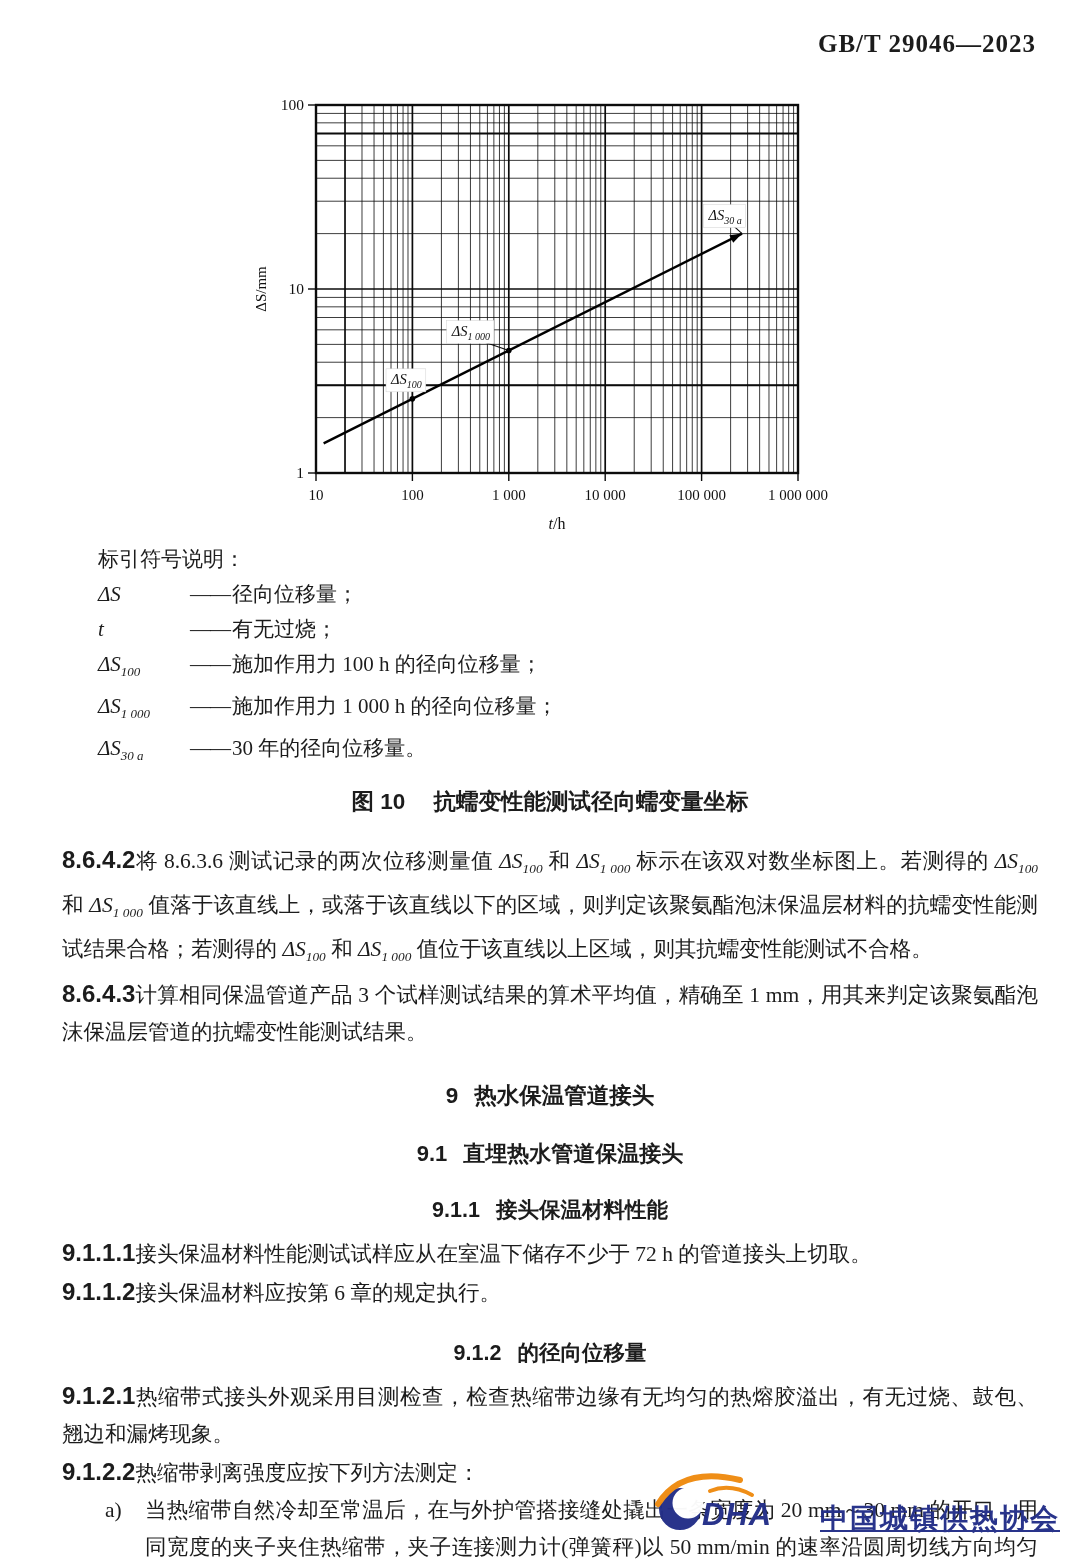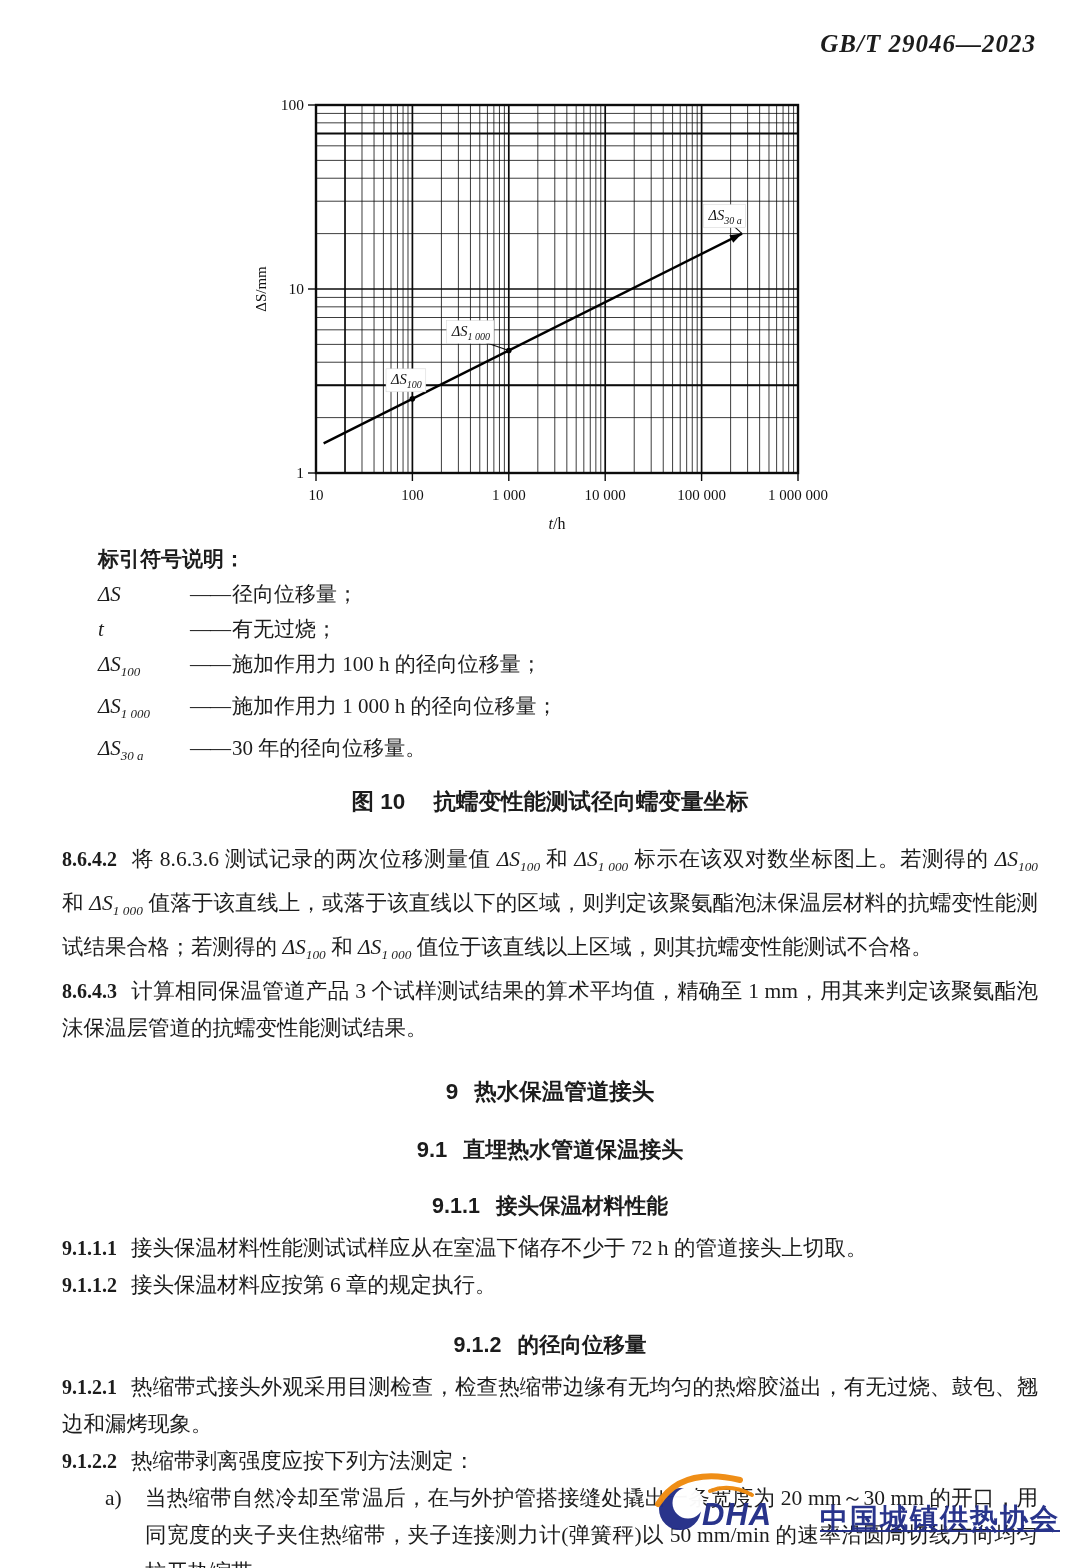--- a/index.html
+++ b/index.html
@@ -1,33 +1,33 @@
 <!DOCTYPE html>
 <html><head>
 <meta charset="utf-8">
 <style>
   html,body{margin:0;padding:0;background:#fff;}
   .page{position:relative;width:1080px;height:1568px;background:#fff;overflow:hidden;
         font-family:"Liberation Serif","DejaVu Serif",serif;color:#1c1c1c;}
   .doc-number{position:absolute;top:30px;right:44px;font-size:25px;font-weight:bold;
-              font-family:"Liberation Serif",serif;letter-spacing:1px;font-style:italic;}
+              font-family:"Liberation Serif",serif;letter-spacing:1px;}
   .chart-wrap{position:absolute;left:250px;top:82px;width:580px;height:455px;}
   .lower{padding:0 42px 0 62px;}
   .legend{margin-top:542px;margin-left:36px;font-size:21px;}
-  .legend-title{line-height:35px;font-weight:bold;}
+  .legend-title{line-height:35px;}
   .legend-row{display:flex;line-height:35px;}
   .legend-sym{width:92px;font-style:italic;}
   .legend-sym sub{font-style:italic;}
   .legend-dash{letter-spacing:-1px;margin-right:2px;white-space:pre;}
   .caption{margin:12px 0 24px 0;text-align:center;font-size:22.5px;font-weight:bold;
            font-family:"Liberation Sans","DejaVu Sans",sans-serif;}
   .caption .cap-num{margin-right:28px;}
   .para{font-size:21.5px;line-height:37px;text-align:justify;margin:0;}
-  .para .clause-num{font-family:Liberation Serif, serif;
-                    font-weight:bold;font-size:20px;margin-right:14px;}
+  .para .clause-num{font-family:Liberation Sans, sans-serif;
+                    font-weight:bold;font-size:24px;}
   .h1,.h2,.h3{font-family:"Liberation Sans","DejaVu Sans",sans-serif;font-weight:bold;line-height:30px;text-align:center;}
   .h1{font-size:22.5px;margin:30px 0 0 0;}
   .h2{font-size:22px;margin:28px 0 0 0;}
   .h3{font-size:21.5px;margin:26px 0 0 0;}
   .h1 .clause-num,.h2 .clause-num,.h3 .clause-num{margin-right:16px;}
   .mt{margin-top:9px;}
   .list-item{position:relative;padding-left:83px;font-size:21.5px;line-height:37px;
              text-align:justify;margin:0;}
   .list-item .li-marker{position:absolute;left:43px;top:0;}
   sub{font-size:0.62em;}

